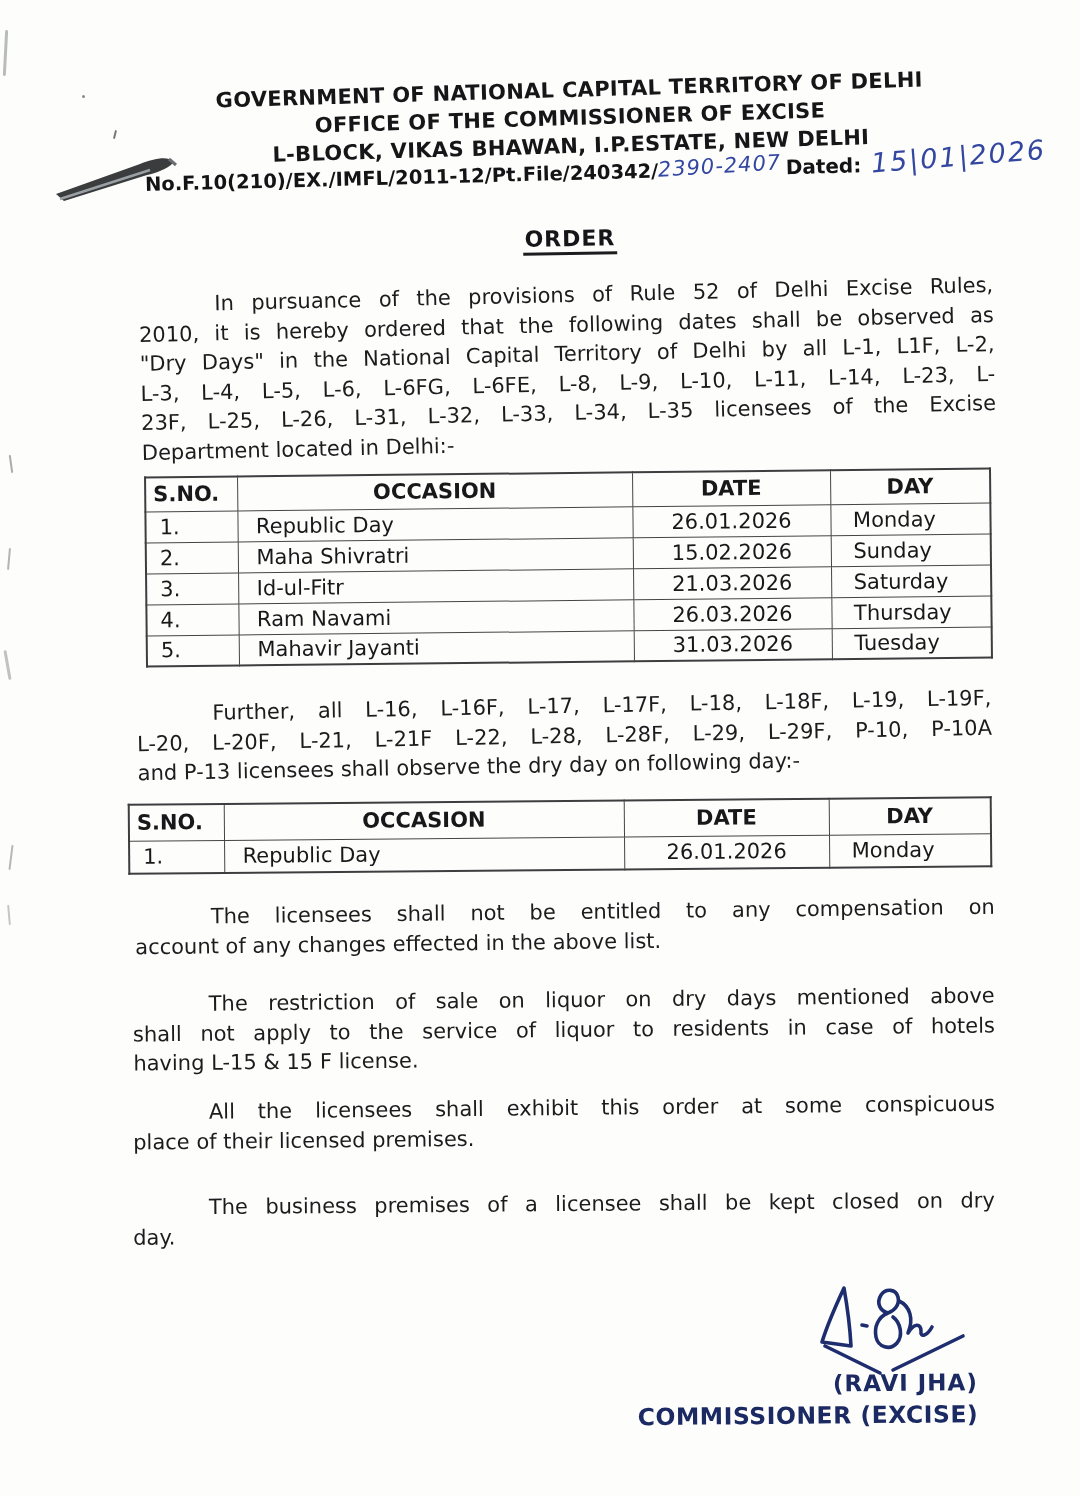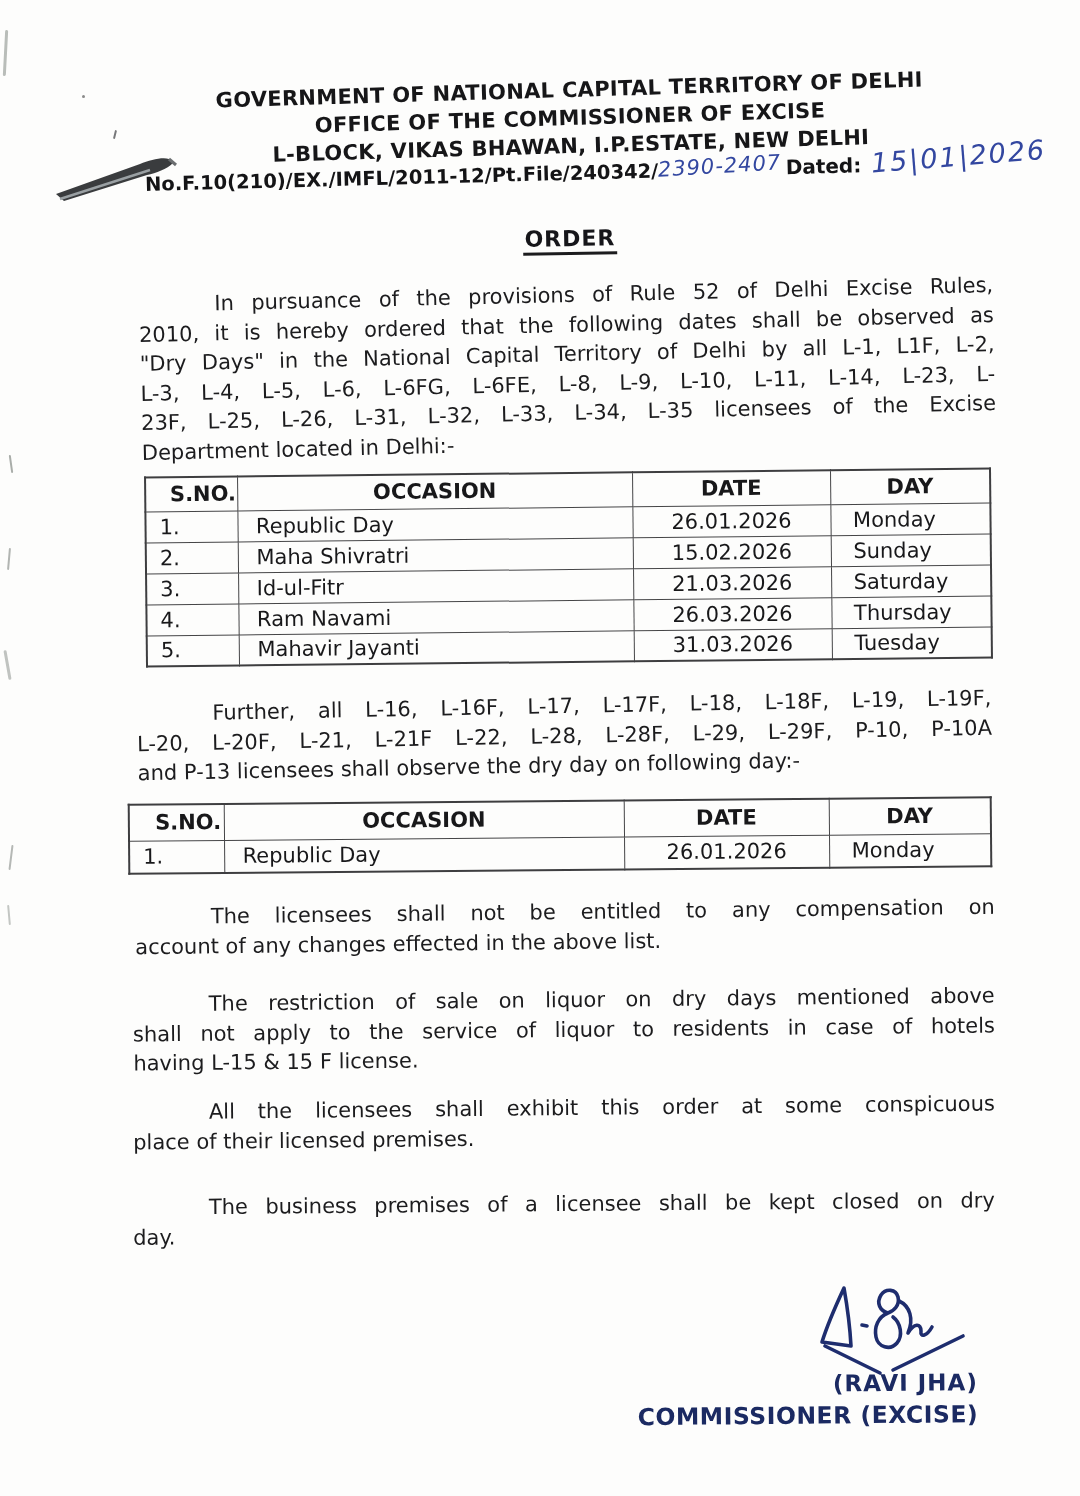--- a/index.html
+++ b/index.html
@@ -42,21 +42,21 @@
   #para4{left:133px;top:986px;width:862px;transform:rotate(-0.6deg);}
   #para5{left:133px;top:1094px;width:862px;transform:rotate(-0.6deg);}
   #para6{left:133px;top:1190px;width:862px;transform:rotate(-0.5deg);}
   
   table{border-collapse:collapse;background:#fdfdfc;}
   td,th{border:1.6px solid #454547;font-size:21px;color:#18181a;vertical-align:middle;padding:0;}
   th{font-weight:bold;}
   #table1{position:absolute;left:145px;top:472px;transform:rotate(-0.6deg);}
   #table2{position:absolute;left:128px;top:800px;transform:rotate(-0.5deg);}
   .tbl{border:2.2px solid #3e3e40;}
-  .th-sno{text-align:center;padding-left:23px;}
+  .th-sno{text-align:left;padding-left:7px;}
   .td-sno{text-align:left;padding-left:13px;}
   .td-occ{text-align:left;padding-left:18px;}
   .td-date{text-align:center;}
   .td-day{text-align:left;padding-left:22px;}
   #table1 tr.hrow{height:34px;} #table1 tr.drow{height:31px;}
   #table2 tr.hrow{height:36px;} #table2 tr.drow{height:33px;}
   
   .sigblock{position:absolute;left:558px;top:1368px;width:420px;text-align:right;
     color:#1b2a62;font-weight:bold;transform:rotate(-0.5deg);}
   .sig-name{font-size:23px;letter-spacing:1px;line-height:32px;}

